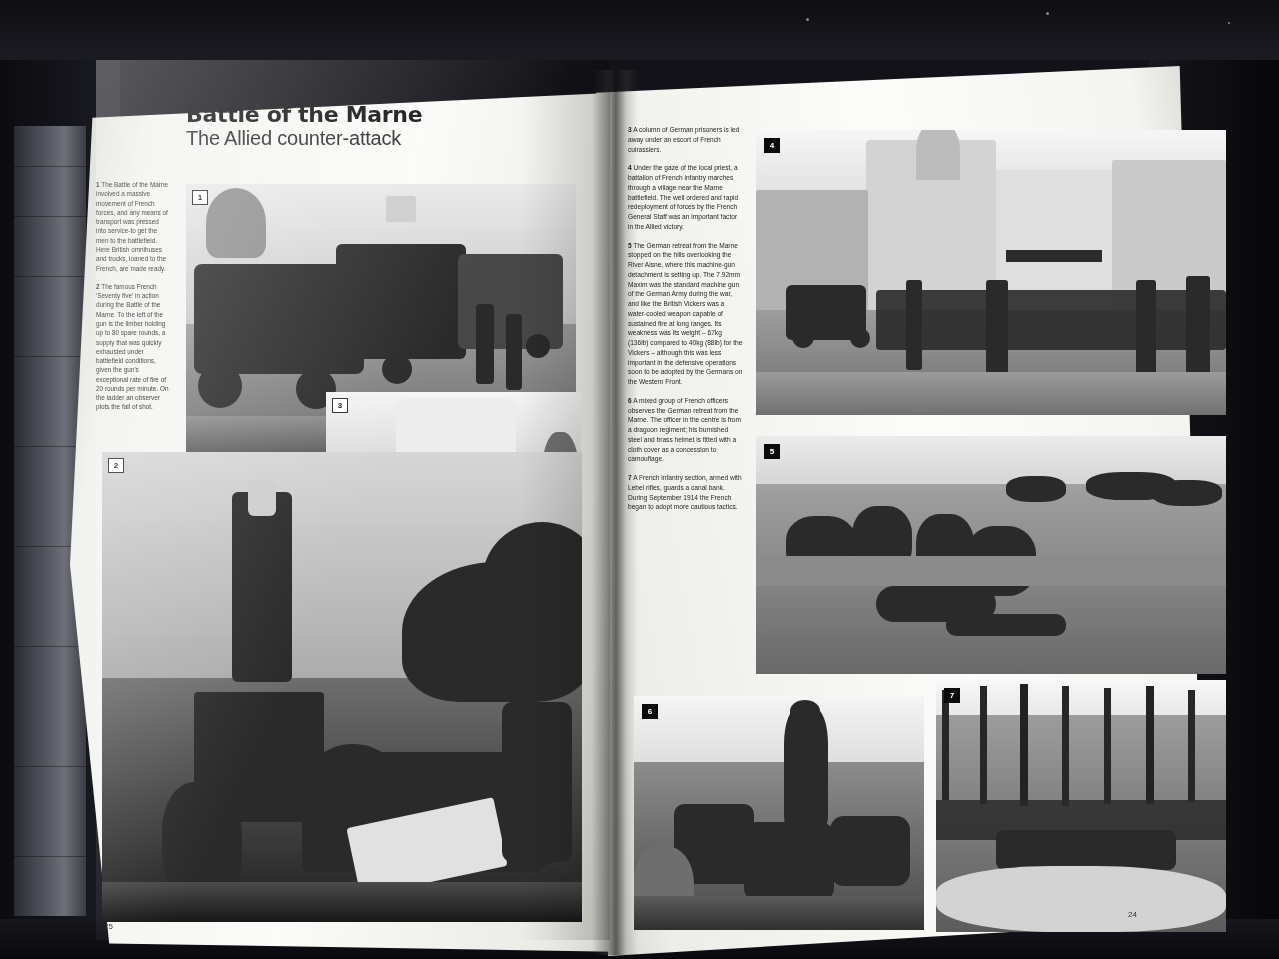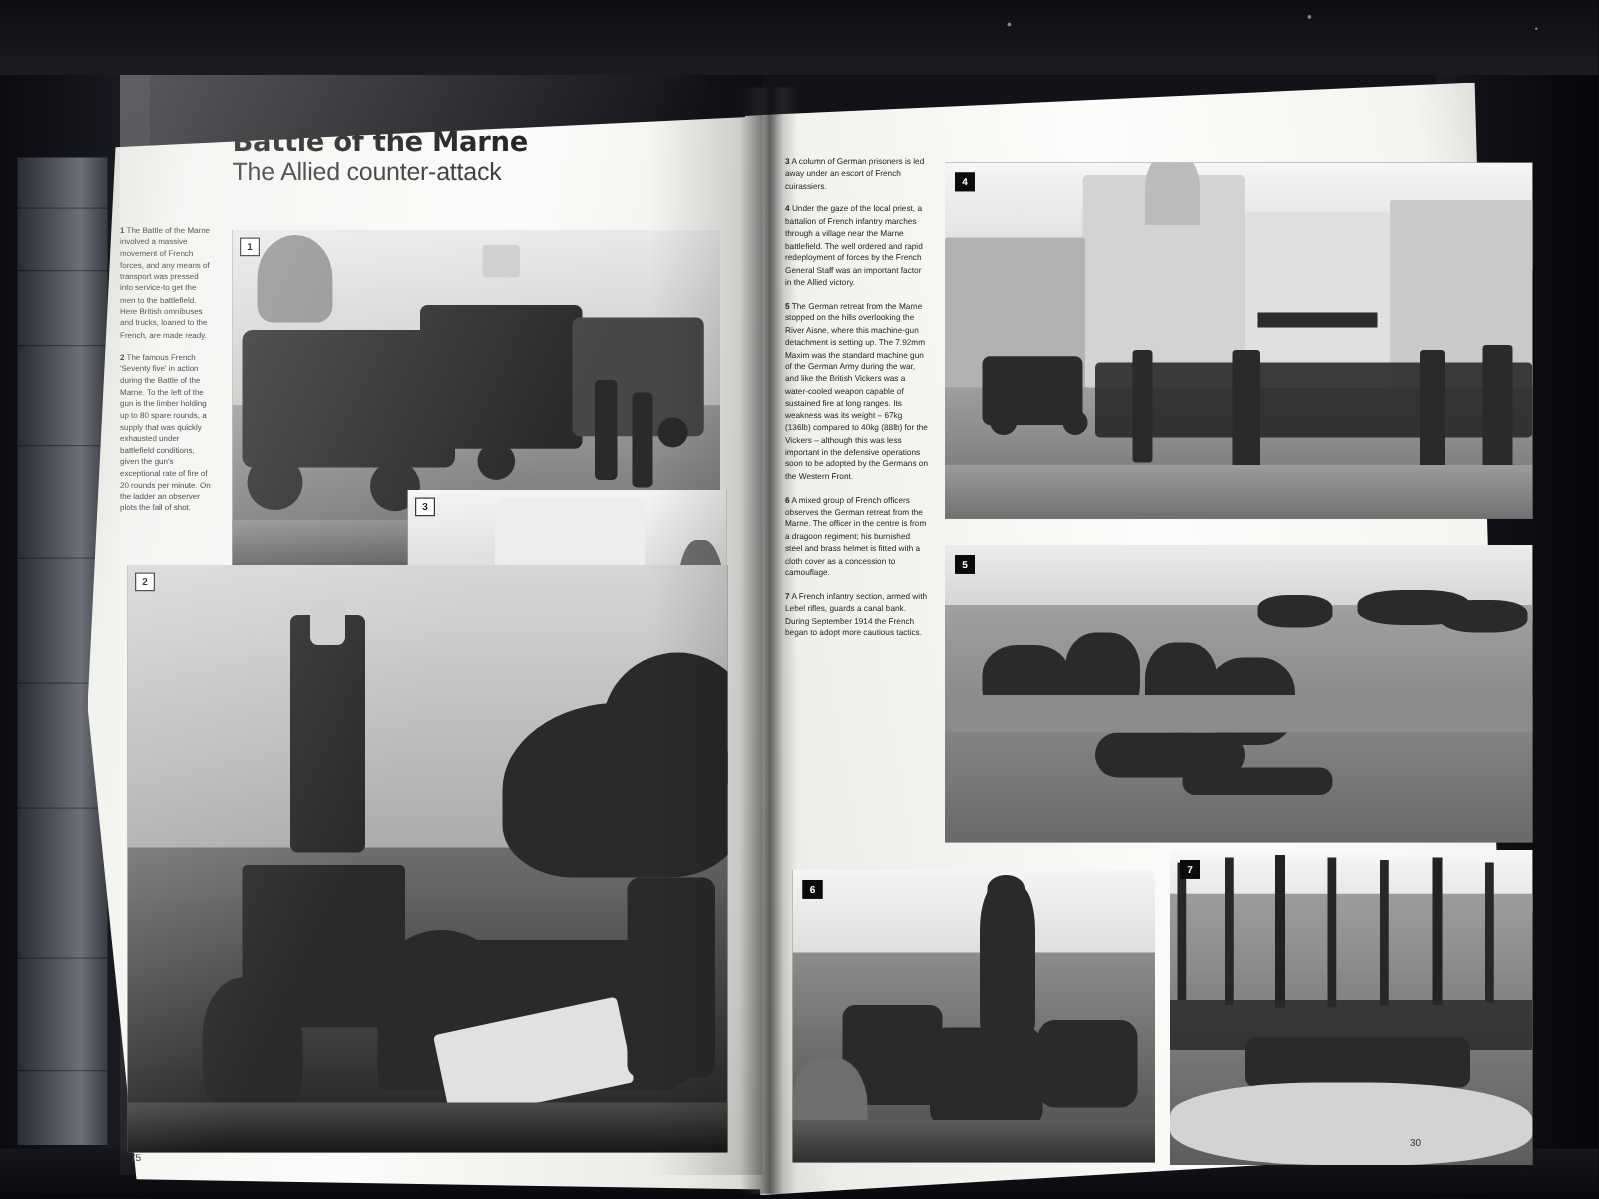--- a/index.html
+++ b/index.html
@@ -227,21 +227,21 @@
       <div class="strip" style="left:126px;top:6px;width:7px;height:120px;background:#2b2b2b;"></div>
       <div class="strip" style="left:168px;top:8px;width:7px;height:116px;background:#2b2b2b;"></div>
       <div class="strip" style="left:210px;top:6px;width:8px;height:118px;background:#262626;"></div>
       <div class="strip" style="left:252px;top:10px;width:7px;height:112px;background:#2b2b2b;"></div>
       <div class="blob d" style="left:0;top:120px;width:290px;height:40px;border-radius:0;opacity:.85;"></div>
       <div class="blob d" style="left:60px;top:150px;width:180px;height:40px;border-radius:8px;"></div>
       <div class="blob" style="left:0;top:186px;width:290px;height:66px;background:#cfcfcf;"></div>
       <div class="tag tagd" style="left:8px;top:8px;">7</div>
     </div>
 
-    <div class="folio" style="left:508px;top:840px;">30</div>
+    <div class="folio" style="left:508px;top:840px;">24</div>
   </div>
 
   <div class="sheen"></div>
   <div class="curl"></div>
 
   <div class="dust" style="left:806px;top:18px;width:3px;height:3px;"></div>
   <div class="dust" style="left:1046px;top:12px;width:3px;height:3px;"></div>
   <div class="dust" style="left:1228px;top:22px;width:2px;height:2px;"></div>
 
 </div>

